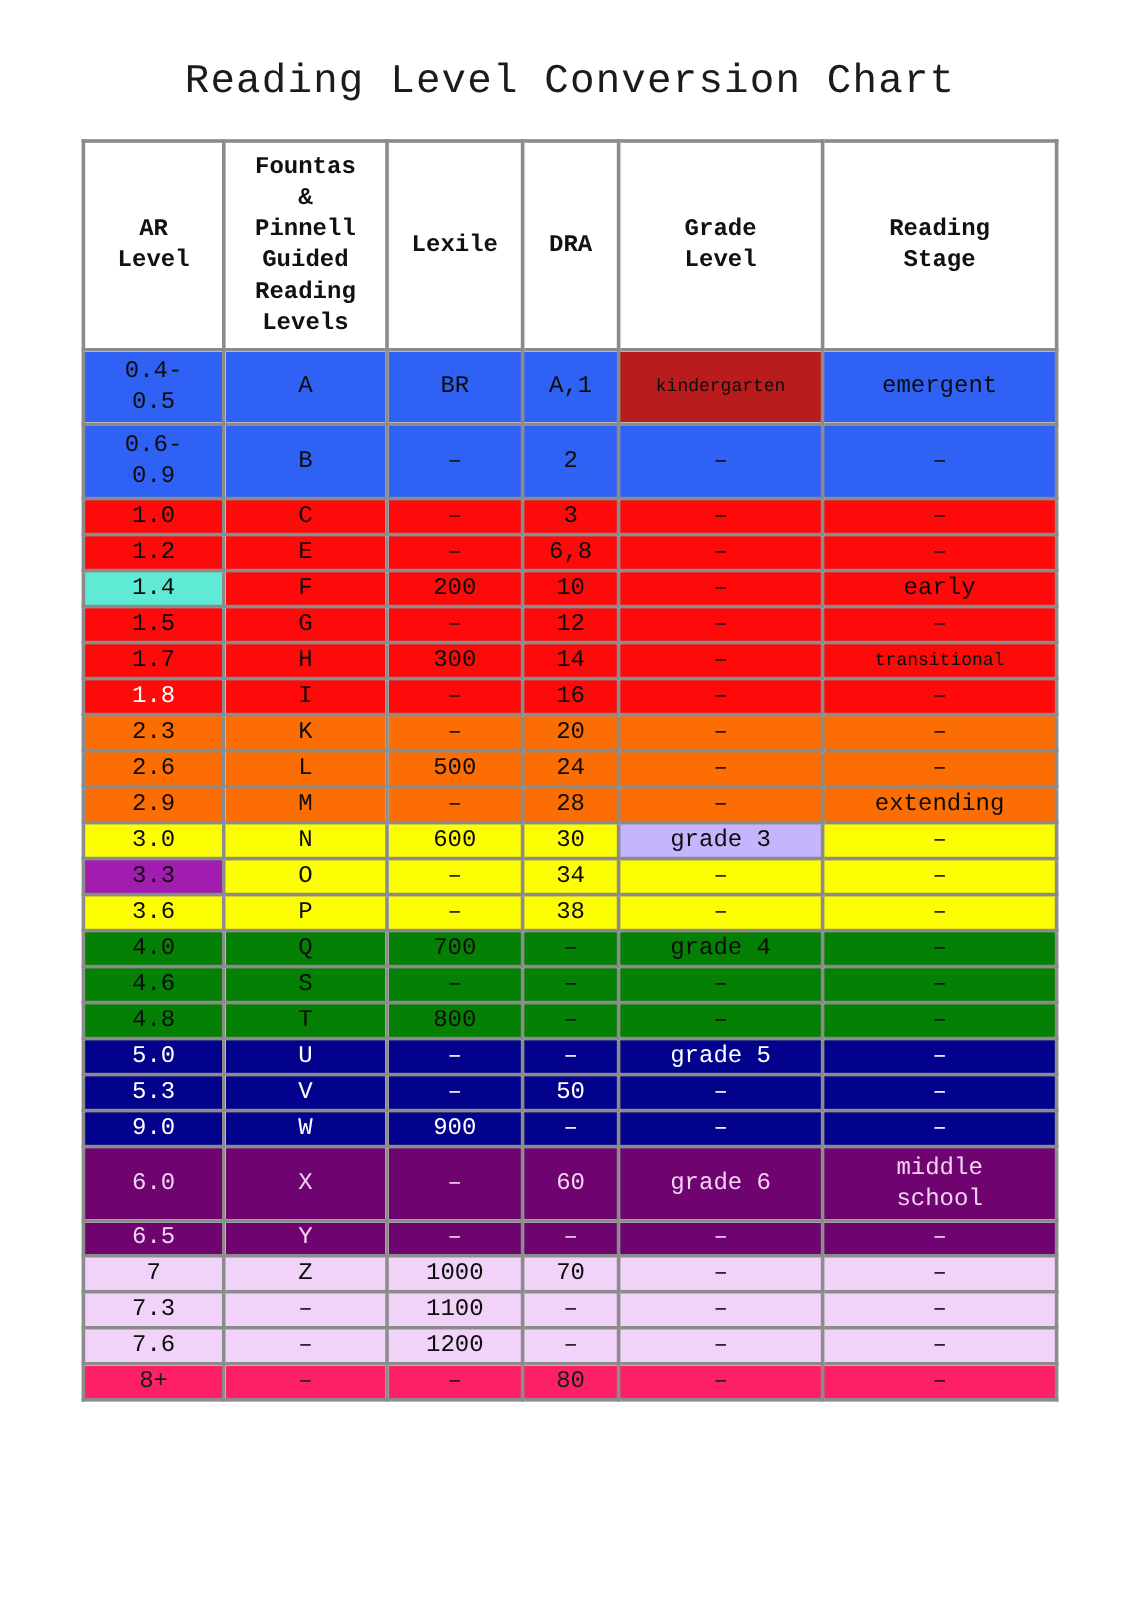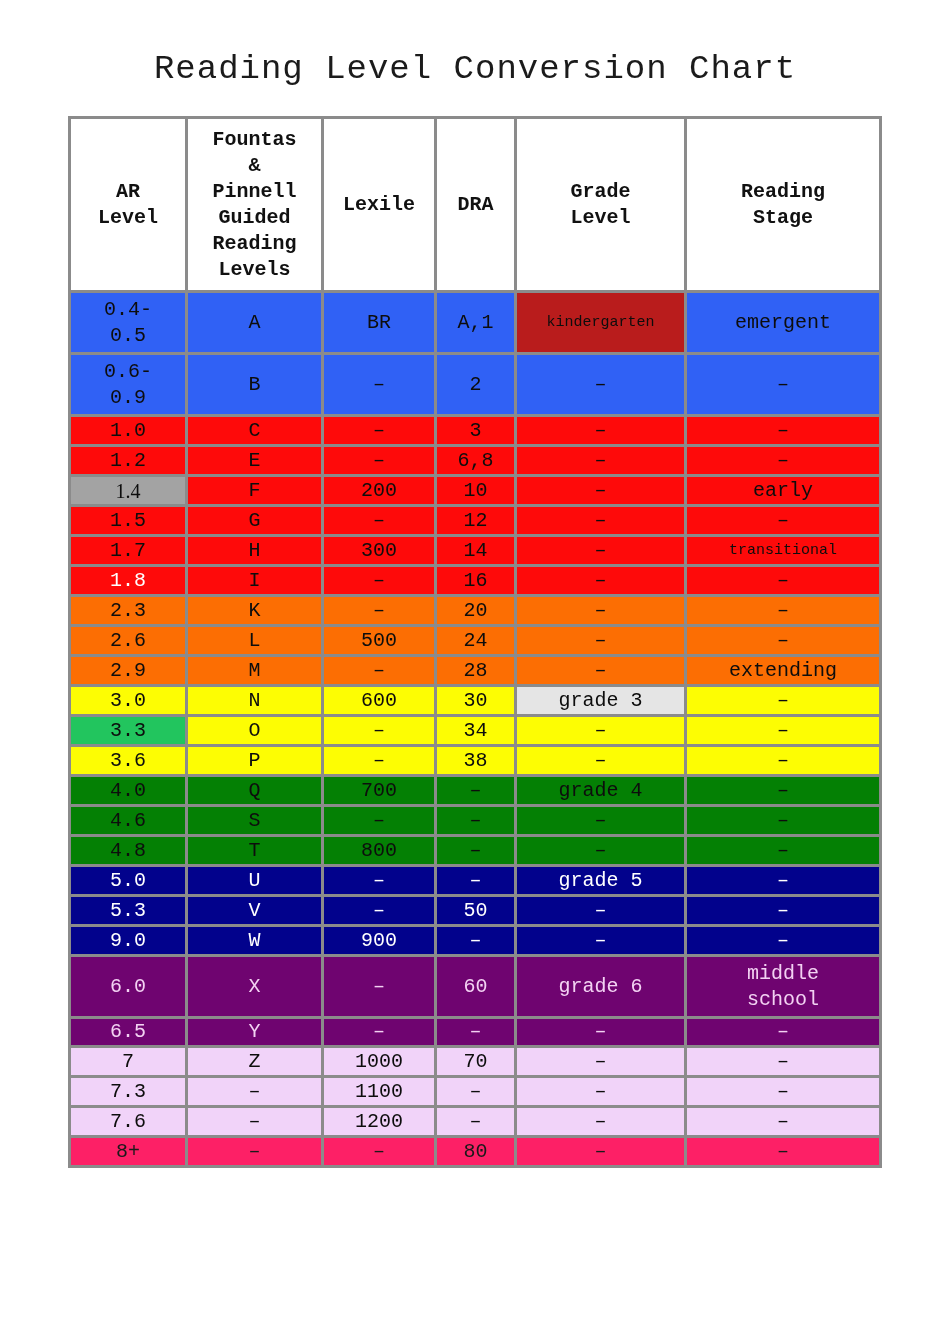--- a/index.html
+++ b/index.html
@@ -90,21 +90,21 @@
         </tr>
         <tr>
           <td style="background-color: rgb(254, 10, 10); color: rgb(13, 13, 13);">1.2</td>
           <td style="background-color: rgb(254, 10, 10); color: rgb(13, 13, 13);">E</td>
           <td style="background-color: rgb(254, 10, 10); color: rgb(13, 13, 13);">–</td>
           <td style="background-color: rgb(254, 10, 10); color: rgb(13, 13, 13);">6,8</td>
           <td style="background-color: rgb(254, 10, 10); color: rgb(13, 13, 13);">–</td>
           <td style="background-color: rgb(254, 10, 10); color: rgb(13, 13, 13);">–</td>
         </tr>
         <tr>
-          <td style="background-color: #a3a3a3; color: rgb(13, 13, 13); font-family: Liberation Serif, serif;">1.4</td>
+          <td style="background-color: #5eead4; color: rgb(13, 13, 13);">1.4</td>
           <td style="background-color: rgb(254, 10, 10); color: rgb(13, 13, 13);">F</td>
           <td style="background-color: rgb(254, 10, 10); color: rgb(13, 13, 13);">200</td>
           <td style="background-color: rgb(254, 10, 10); color: rgb(13, 13, 13);">10</td>
           <td style="background-color: rgb(254, 10, 10); color: rgb(13, 13, 13);">–</td>
           <td style="background-color: rgb(254, 10, 10); color: rgb(13, 13, 13);">early</td>
         </tr>
         <tr>
           <td style="background-color: rgb(254, 10, 10); color: rgb(13, 13, 13);">1.5</td>
           <td style="background-color: rgb(254, 10, 10); color: rgb(13, 13, 13);">G</td>
           <td style="background-color: rgb(254, 10, 10); color: rgb(13, 13, 13);">–</td>
@@ -150,25 +150,25 @@
           <td style="background-color: rgb(252, 110, 3); color: rgb(13, 13, 13);">–</td>
           <td style="background-color: rgb(252, 110, 3); color: rgb(13, 13, 13);">28</td>
           <td style="background-color: rgb(252, 110, 3); color: rgb(13, 13, 13);">–</td>
           <td style="background-color: rgb(252, 110, 3); color: rgb(13, 13, 13);">extending</td>
         </tr>
         <tr>
           <td style="background-color: rgb(253, 253, 3); color: rgb(13, 13, 13);">3.0</td>
           <td style="background-color: rgb(253, 253, 3); color: rgb(13, 13, 13);">N</td>
           <td style="background-color: rgb(253, 253, 3); color: rgb(13, 13, 13);">600</td>
           <td style="background-color: rgb(253, 253, 3); color: rgb(13, 13, 13);">30</td>
-          <td style="background-color: #e5e5e5; color: rgb(13, 13, 13); text-align: center;">grade 3</td>
-          <td style="background-color: rgb(253, 253, 3); color: rgb(13, 13, 13);">–</td>
-        </tr>
-        <tr>
-          <td style="background-color: #22c55e; color: rgb(13, 13, 13);">3.3</td>
+          <td style="background-color: #c4b5fd; color: rgb(13, 13, 13); text-align: center;">grade 3</td>
+          <td style="background-color: rgb(253, 253, 3); color: rgb(13, 13, 13);">–</td>
+        </tr>
+        <tr>
+          <td style="background-color: #a21caf; color: rgb(13, 13, 13);">3.3</td>
           <td style="background-color: rgb(253, 253, 3); color: rgb(13, 13, 13);">O</td>
           <td style="background-color: rgb(253, 253, 3); color: rgb(13, 13, 13);">–</td>
           <td style="background-color: rgb(253, 253, 3); color: rgb(13, 13, 13);">34</td>
           <td style="background-color: rgb(253, 253, 3); color: rgb(13, 13, 13);">–</td>
           <td style="background-color: rgb(253, 253, 3); color: rgb(13, 13, 13);">–</td>
         </tr>
         <tr>
           <td style="background-color: rgb(253, 253, 3); color: rgb(13, 13, 13);">3.6</td>
           <td style="background-color: rgb(253, 253, 3); color: rgb(13, 13, 13);">P</td>
           <td style="background-color: rgb(253, 253, 3); color: rgb(13, 13, 13);">–</td>

